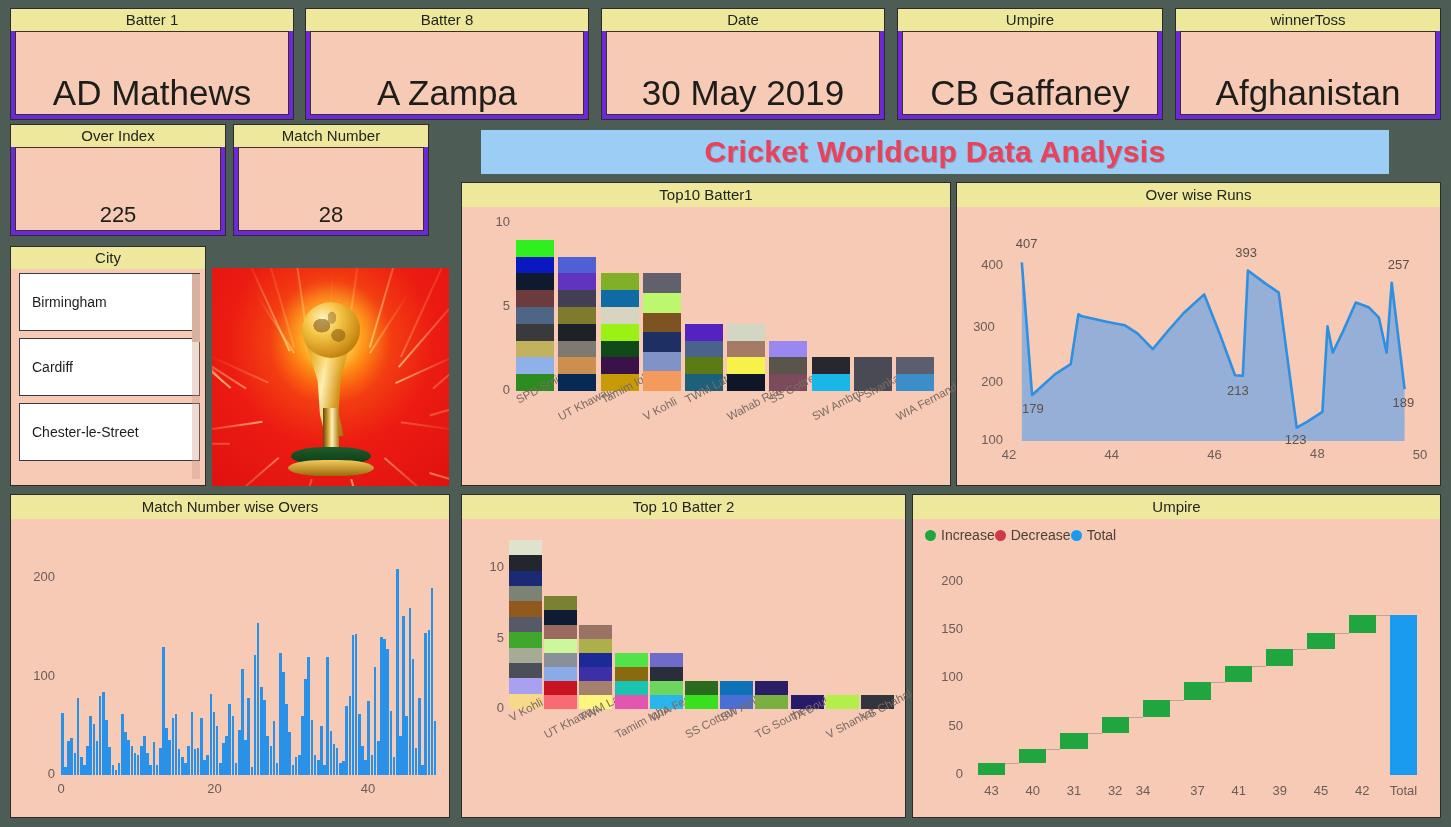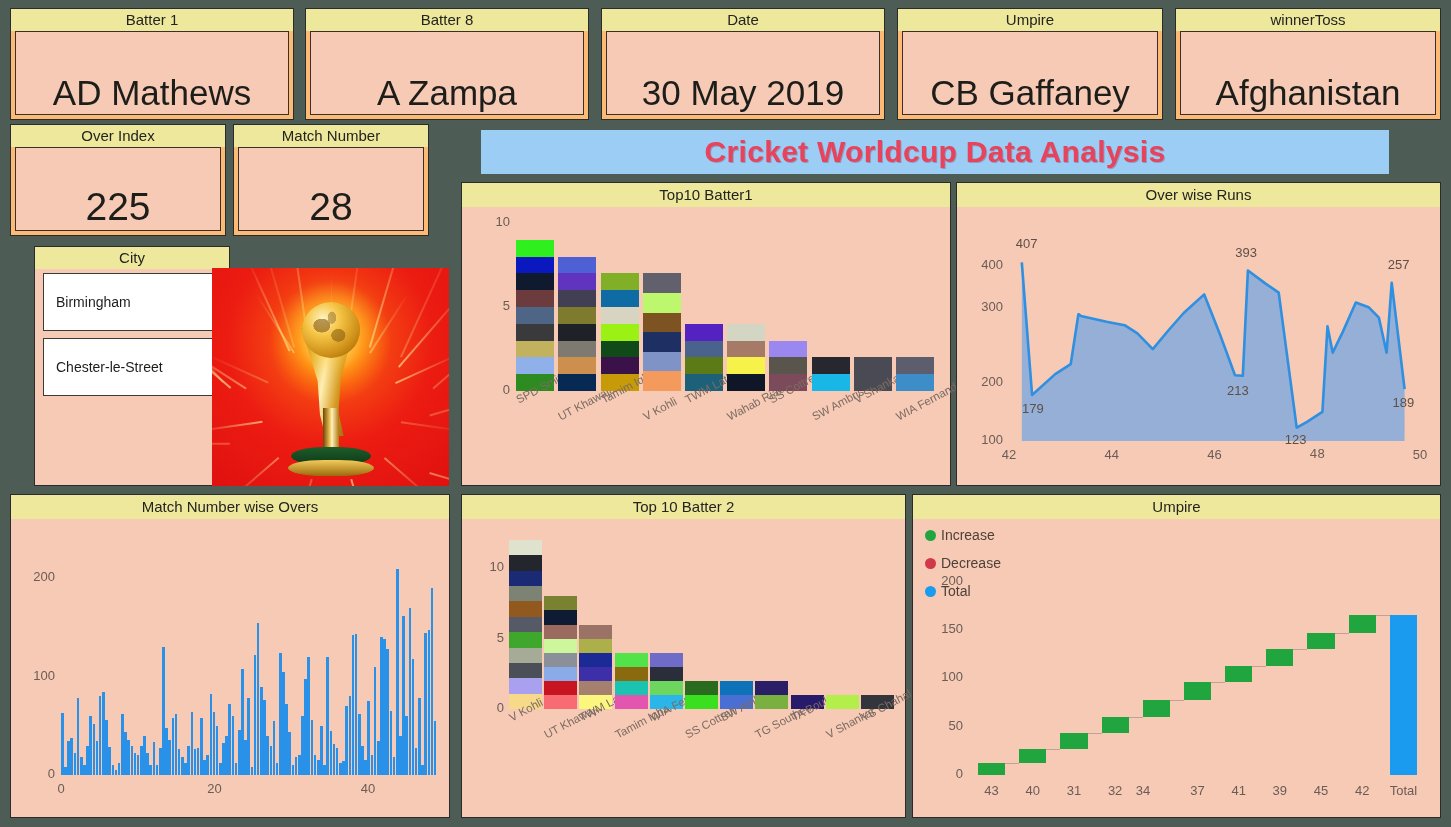--- a/index.html
+++ b/index.html
@@ -7,21 +7,21 @@
     width: 1451px; height: 827px;
     background: #4d5c55;
     font-family: "Liberation Sans", sans-serif;
     overflow: hidden;
   }
   .dash { position: relative; width: 1451px; height: 827px; }
 
   
   .card {
     position: absolute;
-    background: #fdba74;
+    background: #6d28d9;
     border: 1px solid #2b2b2b;
     display: flex; flex-direction: column;
   }
   .card-hdr {
     background: #eee89c;
     color: #24241f;
     text-align: center;
     font-size: 15px;
     line-height: 22px;
     flex: 0 0 auto;
@@ -34,21 +34,21 @@
     margin: 0 4px 4px 4px;
     display: flex; align-items: flex-end; justify-content: center;
   }
   .card-value {
     font-size: 35px;
     color: #1d1d1a;
     line-height: 1.0;
     padding-bottom: 4px;
     white-space: nowrap;
   }
-  .card-value.small { font-size: 39px; }
+  .card-value.small { font-size: 22px; }
 
   
   .title-bar {
     position: absolute;
     background: #9ccdf5;
     display: flex; align-items: center; justify-content: center;
   }
   .title-text {
     color: #e8435c;
     font-weight: bold;
@@ -153,21 +153,21 @@
   .tick-x  { position: absolute; font-size: 13px; color: #6a5c56; }
   .rot-lbl {
     position: absolute; font-size: 11.5px; color: #7b6b63;
     transform-origin: 0 0; transform: rotate(-28deg);
     white-space: nowrap;
   }
   .stack { position: absolute; bottom: 0; display: flex; flex-direction: column-reverse; }
   .seg { width: 100%; }
   .vbar { position: absolute; bottom: 0; background: #2a91e8; }
   .dpoint-lbl { position: absolute; font-size: 13px; color: #5d5048; white-space: nowrap; }
-  .legend { position: absolute; display: flex; gap: 12px; align-items: flex-start; font-size: 14px; color: #4e4038; flex-direction: column; }
+  .legend { position: absolute; display: flex; gap: 0; align-items: flex-start; font-size: 14px; color: #4e4038; }
   .legend span.dot { display:inline-block; width: 11px; height: 11px; border-radius: 50%; margin-right: 5px; vertical-align: -1px; }
   .wf-step { position: absolute; }
   .wf-conn { position: absolute; height: 1px; background: #c2a294; }
 </style>
 </head>
 <body>
 
 <div class="dash">
 
   <div class="card" style="left:10px;top:8px;width:284px;height:112px;">
@@ -216,24 +216,25 @@
     <div class="card-hdr">Match Number</div>
     <div class="card-body">
       <div class="card-value small">28</div>
     </div>
   </div>
 
   <div class="title-bar" style="left:481px;top:130px;width:908px;height:44px;">
     <div class="title-text">Cricket Worldcup Data Analysis</div>
   </div>
 
-  <div class="card" style="left:10px;top:246px;width:196px;height:240px;margin-left:24px;">
+  <div class="card" style="left:10px;top:246px;width:196px;height:240px;">
     <div class="card-hdr">City</div>
     <div class="city-list">
       <div class="city-item">Birmingham</div>
+      <div class="city-item">Cardiff</div>
       <div class="city-item">Chester-le-Street</div>
       <div class="city-scroll">
         <div class="city-thumb"></div>
       </div>
     </div>
   </div>
 
   <div class="trophy" style="left:212px;top:268px;width:237px;height:218px;">
     <div class="rays" id="rays">
         <div class="ray" style="height:70px;transform:rotate(0deg) translateY(-100%);opacity:0.35"></div>
@@ -352,21 +353,21 @@
         </div>
         <div class="rot-lbl" style="left:431.90000000000003px;top:205px;">WIA Fernando</div>
       </div>
   </div>
 
   <div class="panel" style="left:956px;top:182px;width:485px;height:304px;">
     <div class="panel-hdr">Over wise Runs</div>
     <div class="panel-plot" id="plot-ovr">
         <div class="tick-y" style="left:8px;top:225px;width:38px;text-align:right;">100</div>
         <div class="tick-y" style="left:8px;top:166.8181818181818px;width:38px;text-align:right;">200</div>
-        <div class="tick-y" style="left:8px;top:92px;width:38px;text-align:right;">300</div>
+        <div class="tick-y" style="left:8px;top:112px;width:38px;text-align:center;">300</div>
         <div class="tick-y" style="left:8px;top:50.45454545454547px;width:38px;text-align:right;">400</div>
         <div class="tick-x" style="left:40px;top:240px;width:24px;text-align:center;">42</div>
         <div class="tick-x" style="left:142.75px;top:240px;width:24px;text-align:center;">44</div>
         <div class="tick-x" style="left:245.5px;top:240px;width:24px;text-align:center;">46</div>
         <div class="tick-x" style="left:348.25px;top:240px;width:24px;text-align:center;font-family:Liberation Mono, monospace;">48</div>
         <div class="tick-x" style="left:451px;top:240px;width:24px;text-align:center;">50</div>
         <svg width="483" height="278" style="position:absolute;left:0;top:0;">
           <polygon points="64.84375,234.0 64.8,55.4 75.1,188.0 98.2,167.1 113.7,157.2 121.4,107.2 123.9,108.9 149.6,114.7 167.6,118.2 180.4,126.4 195.8,142.1 211.3,123.5 226.7,106.0 247.2,87.4 262.6,126.4 278.0,168.3 285.8,168.8 290.9,63.5 308.9,76.9 321.7,85.6 339.7,220.6 350.0,214.8 365.4,204.9 370.5,119.4 375.7,145.6 385.9,124.6 398.8,95.5 411.6,100.2 421.9,110.7 429.6,145.6 434.7,75.7 447.6,182.2 447.58750000000015,234.0" fill="#8fadd9" opacity="0.95"></polygon>
           <polyline points="64.8,55.4 75.1,188.0 98.2,167.1 113.7,157.2 121.4,107.2 123.9,108.9 149.6,114.7 167.6,118.2 180.4,126.4 195.8,142.1 211.3,123.5 226.7,106.0 247.2,87.4 262.6,126.4 278.0,168.3 285.8,168.8 290.9,63.5 308.9,76.9 321.7,85.6 339.7,220.6 350.0,214.8 365.4,204.9 370.5,119.4 375.7,145.6 385.9,124.6 398.8,95.5 411.6,100.2 421.9,110.7 429.6,145.6 434.7,75.7 447.6,182.2" fill="none" stroke="#2f8fe0" stroke-width="2.6" stroke-linejoin="round"></polyline>
         </svg>

